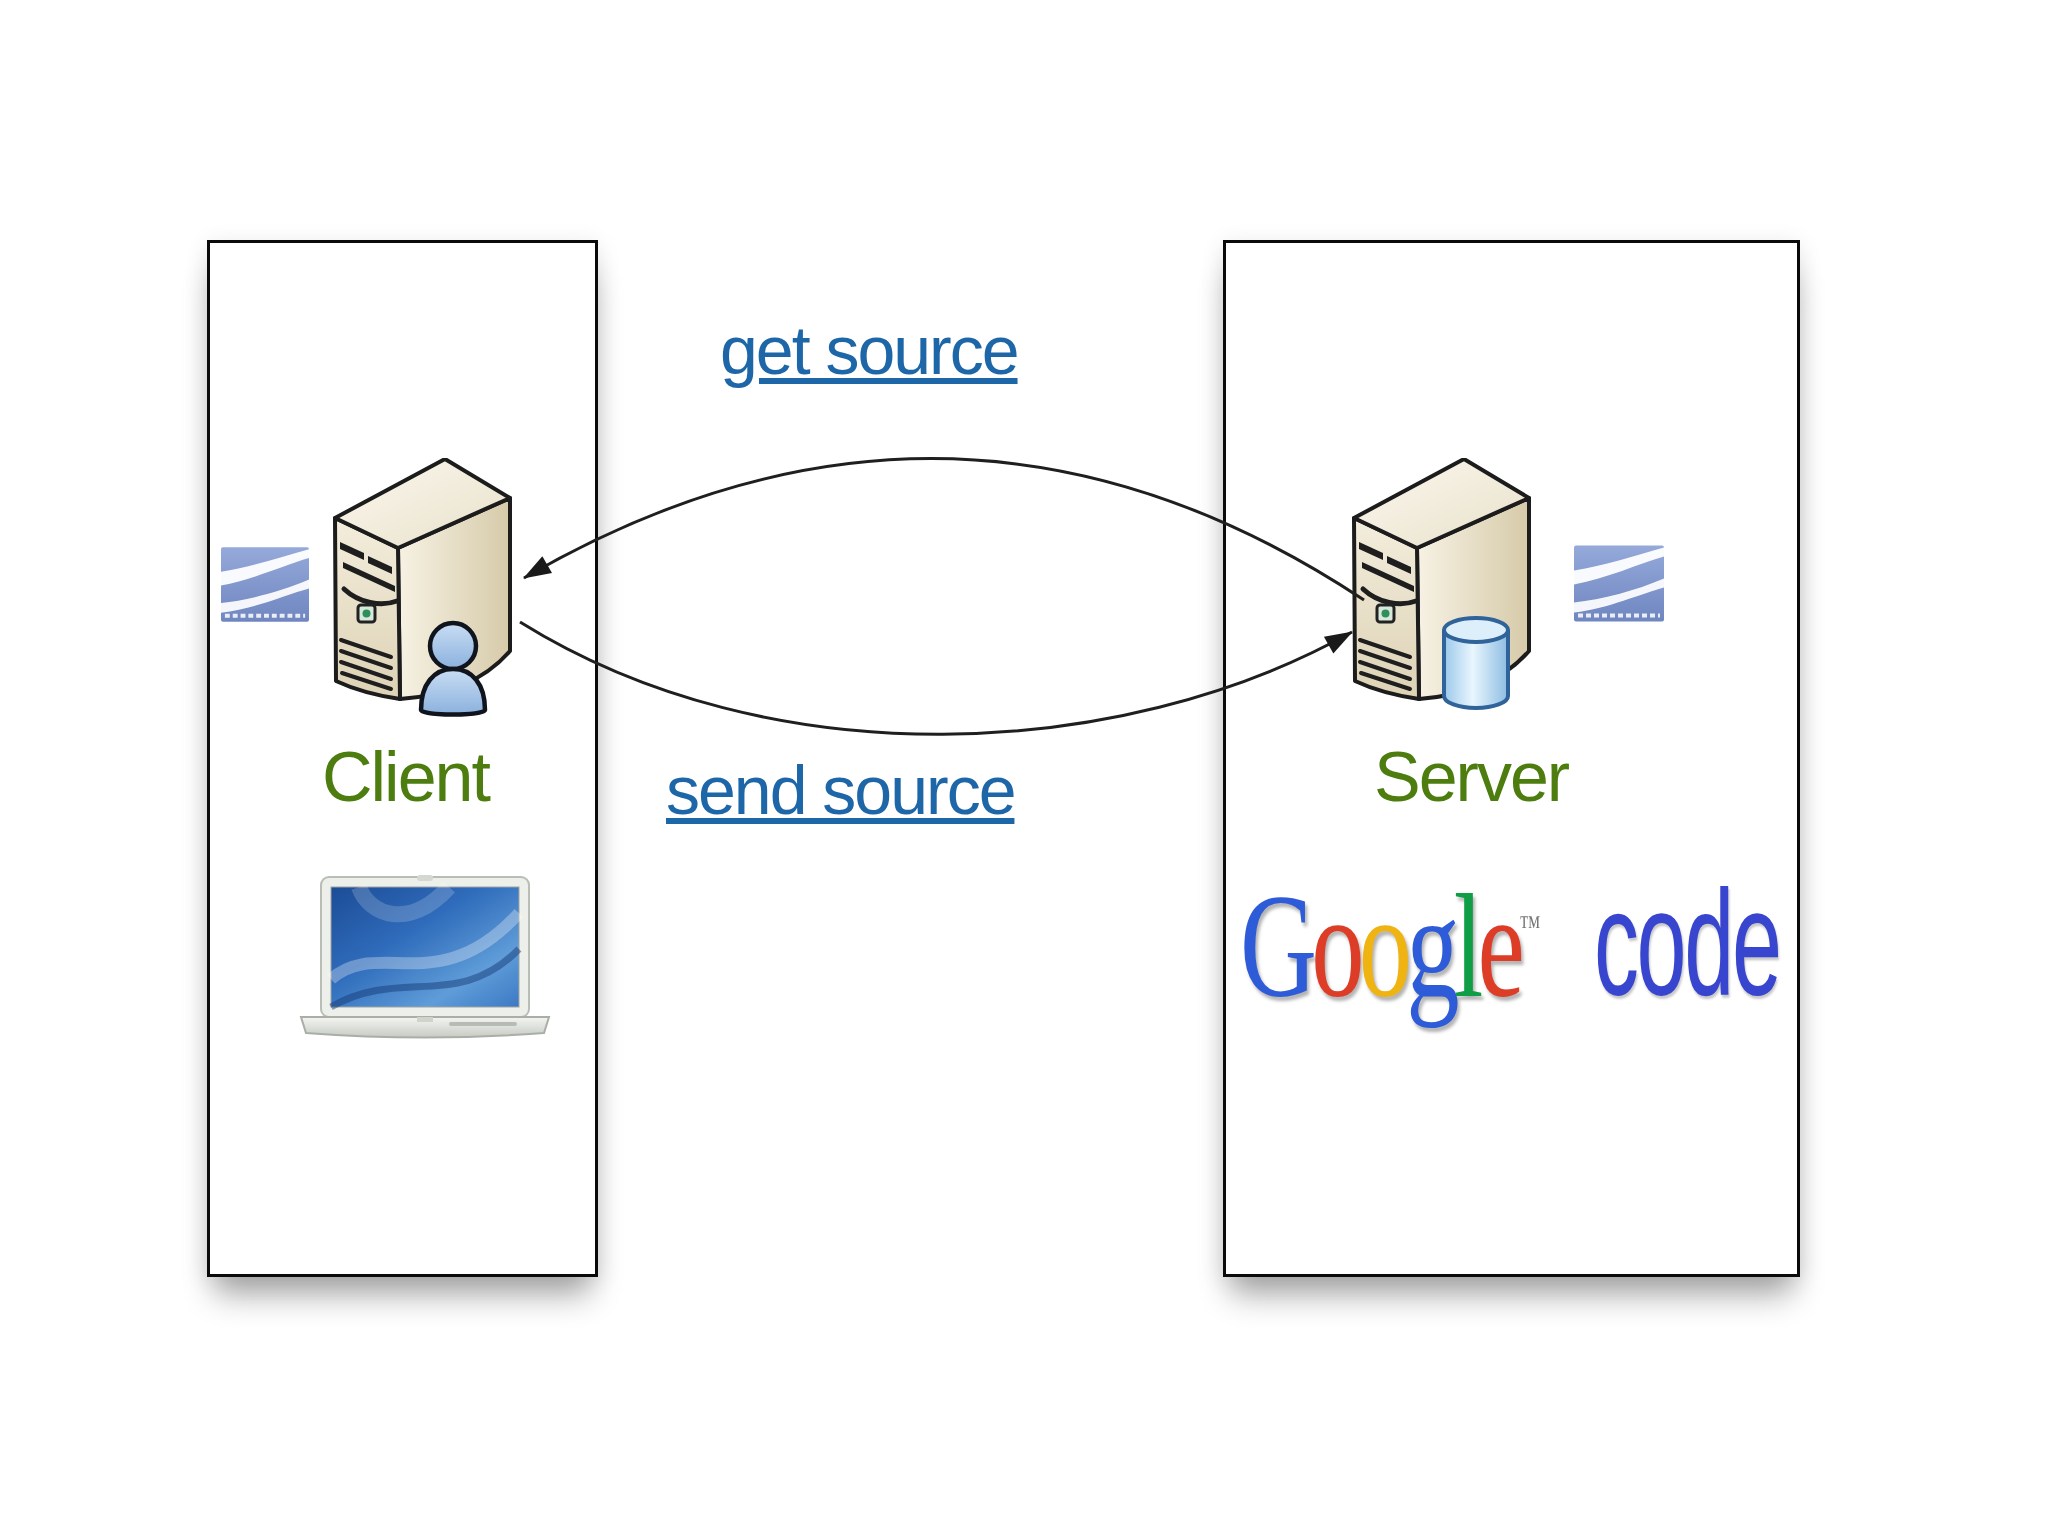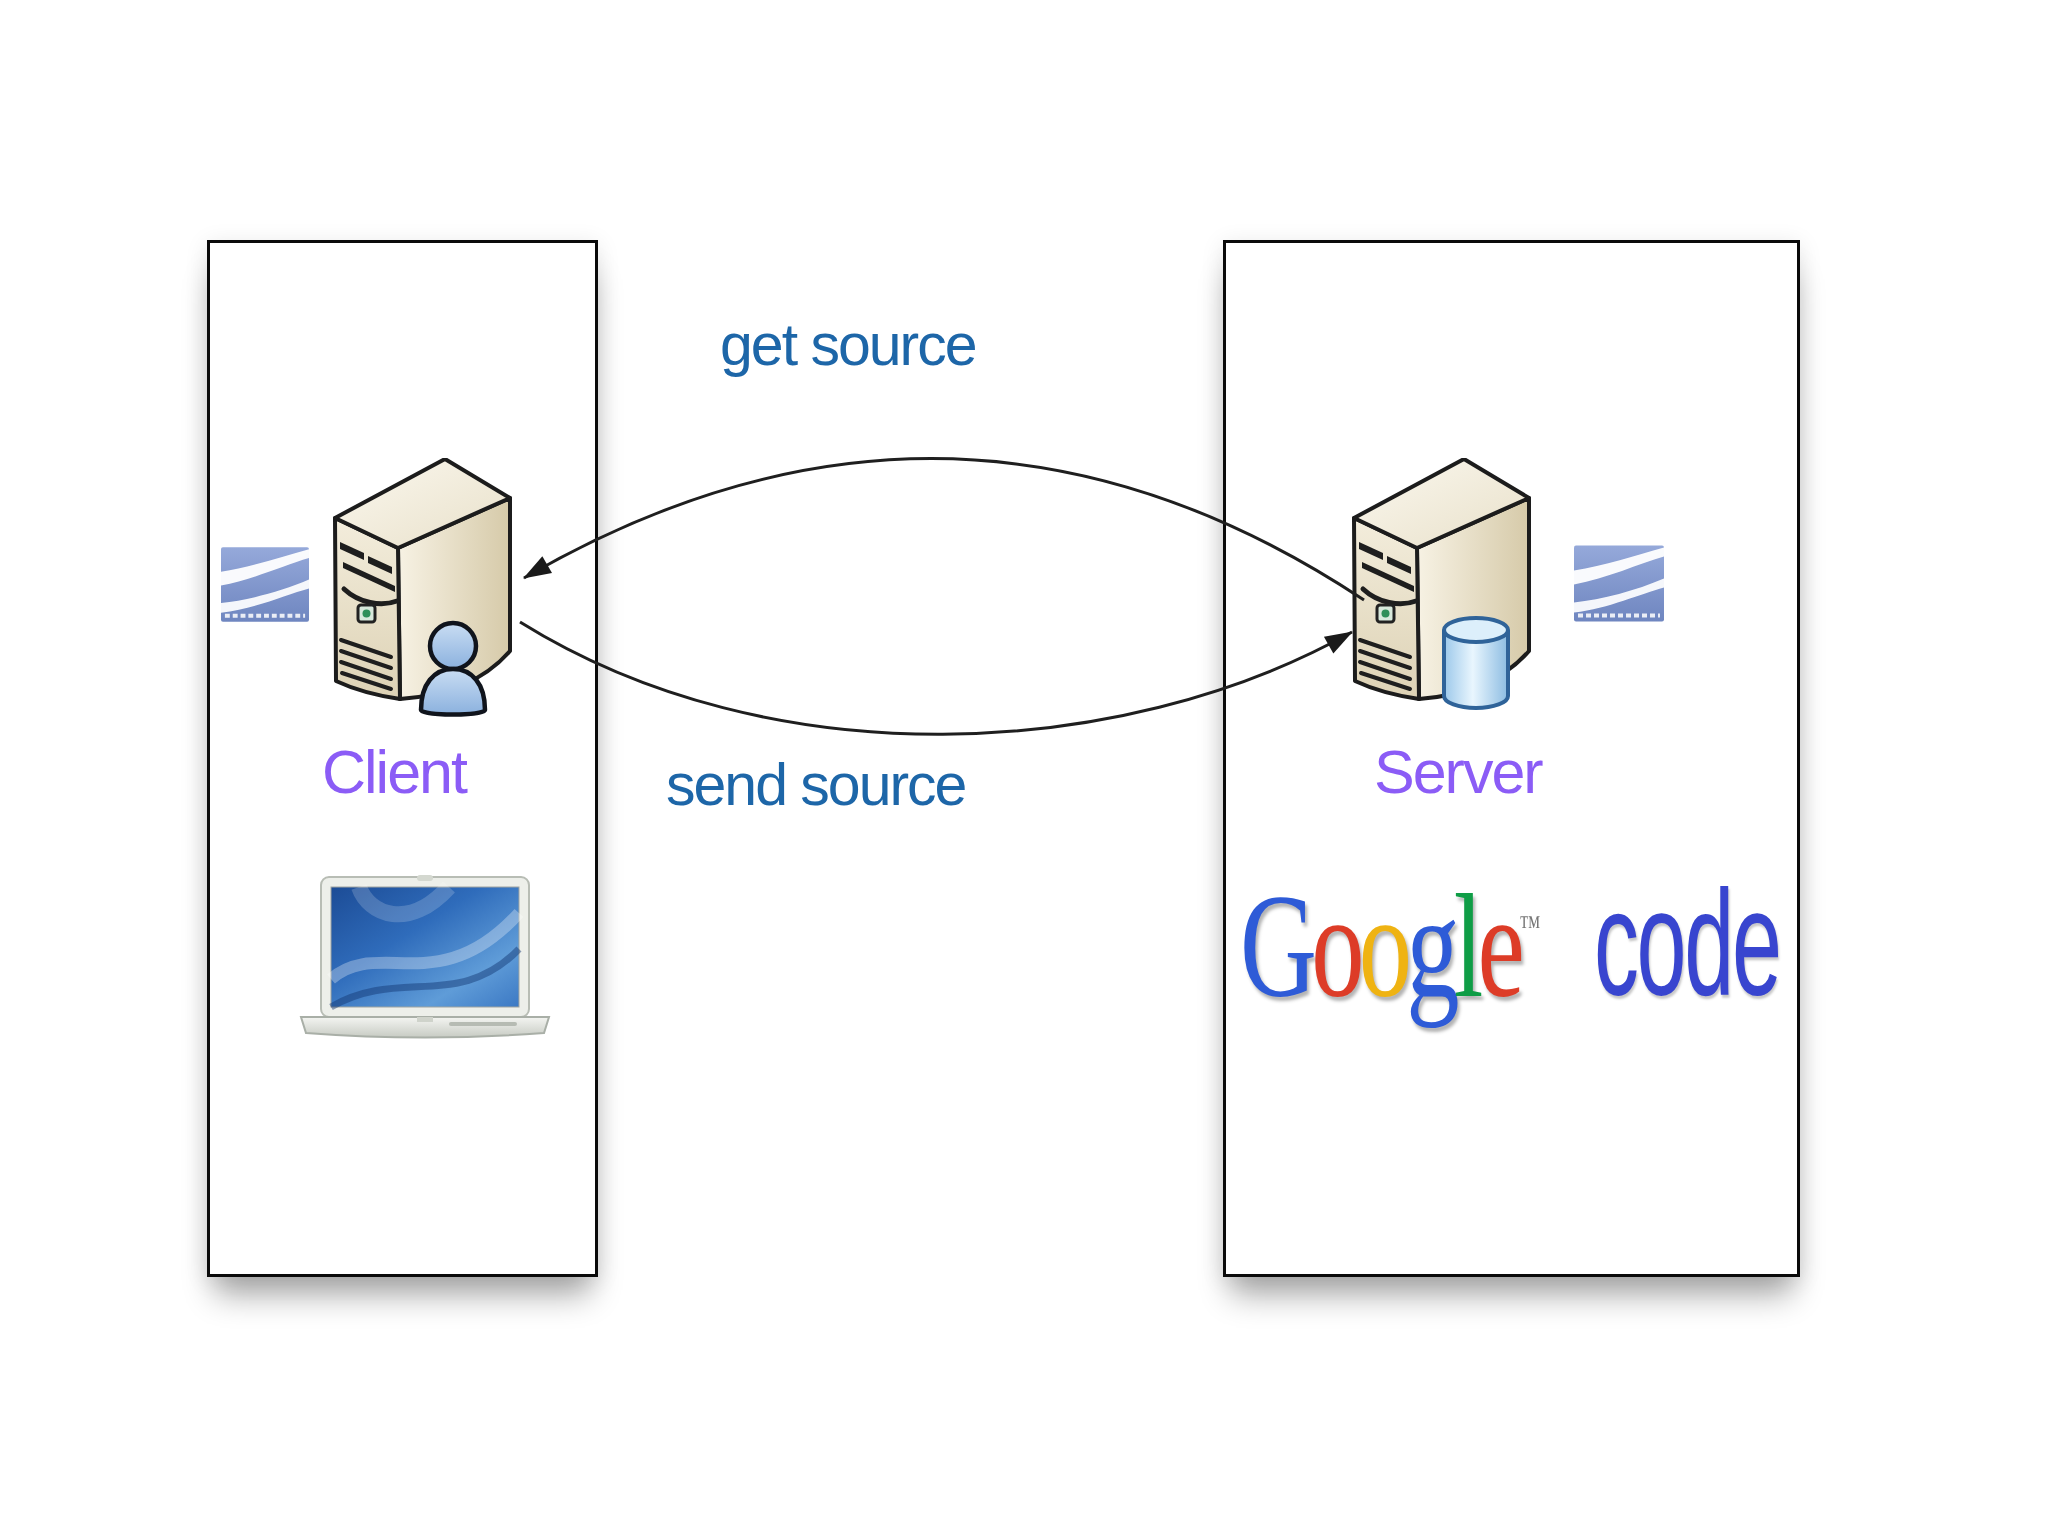--- a/index.html
+++ b/index.html
@@ -2,22 +2,22 @@
 <html><head>
 <meta charset="utf-8">
 <style>
   html,body{margin:0;padding:0;background:#fff;}
   .stage{position:relative;width:2048px;height:1536px;background:#ffffff;overflow:hidden;
          font-family:"Liberation Sans",sans-serif;}
   .panel{position:absolute;background:#fff;border:3px solid #0a0a0a;
          box-shadow:0 26px 30px -8px rgba(0,0,0,.33), 0 4px 22px rgba(0,0,0,.10);}
   .panel.client{left:207px;top:240px;width:385px;height:1031px;}
   .panel.server{left:1223px;top:240px;width:571px;height:1031px;}
-  .node-label{position:absolute;color:#8b5cf6;font-size:61px;letter-spacing:-2px;line-height:1;}
-  .edge-label{position:absolute;font-size:59px;letter-spacing:-2px;line-height:1;}
+  .node-label{position:absolute;color:#4d7c0f;font-size:70px;letter-spacing:-2px;line-height:1;}
+  .edge-label{position:absolute;font-size:68px;letter-spacing:-2px;line-height:1;text-decoration:underline;}
   .abs{position:absolute;}
   svg{display:block;}
   .arrow-layer{position:absolute;left:0;top:0;z-index:6;pointer-events:none;}
   .gword{position:absolute;left:1240px;top:872px;line-height:1;white-space:nowrap;
          font-family:"Liberation Serif",serif;font-size:148px;letter-spacing:-8px;
          transform:scaleX(0.72);transform-origin:0 0;text-shadow:3px 4px 4px rgba(0,0,0,.30);}
   .gword .tm{font-size:30px;vertical-align:60px;letter-spacing:0;color:#777;text-shadow:none;}
   .cword{position:absolute;left:1594px;top:868px;line-height:1;white-space:nowrap;
          font-family:"Liberation Sans",sans-serif;font-size:150px;letter-spacing:-4px;
          transform:scaleX(0.60);transform-origin:0 0;text-shadow:2px 3px 3px rgba(0,0,0,.22);}

